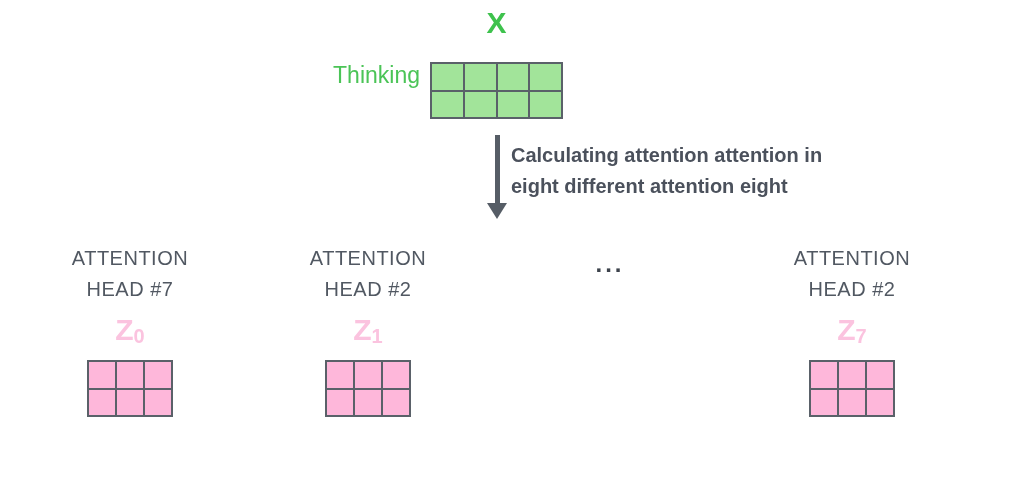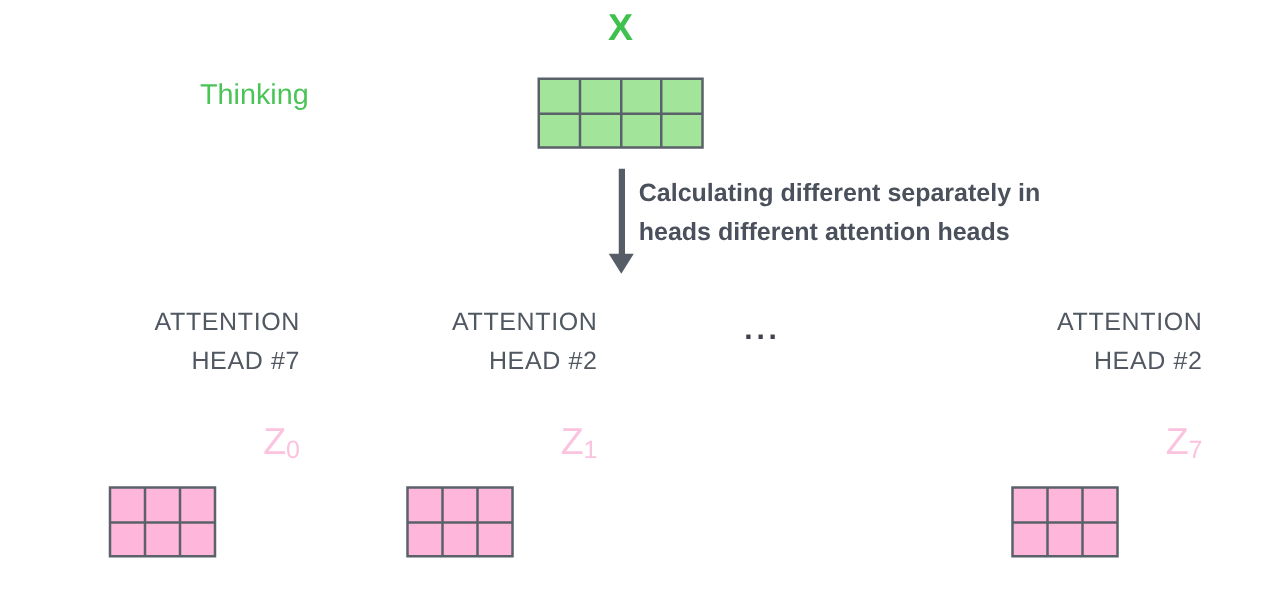--- a/index.html
+++ b/index.html
@@ -30,21 +30,21 @@
   .x-label {
     position: absolute;
     left: 430px; top: 6px; width: 133px;
     text-align: center;
     font-size: 30px; font-weight: bold;
     color: var(--green-label);
   }
   .tm-label {
     position: absolute;
     left: 160px; top: 61px; width: 260px;
-    text-align: left;
+    text-align: right;
     font-size: 23px; line-height: 29px;
     color: var(--green-text);
   }
 
   .matrix {
     display: grid;
     background: var(--grid-line);
     padding: 2px;
     gap: 2px;
   }
@@ -79,35 +79,35 @@
     font-size: 20px; font-weight: 600;
     line-height: 31px;
     color: var(--caption-text);
   }
 
   
   .head {
     position: absolute;
     top: 243px;
     width: 220px;
-    text-align: right;
+    text-align: center;
   }
   .head-0 { left: 20px; }
   .head-1 { left: 258px; }
   .head-7 { left: 742px; }
 
   .head-title {
     font-size: 20px; line-height: 31px;
     color: var(--dark-text);
     letter-spacing: 0.5px;
   }
   .z-label {
-    margin-top: 26px;
-    font-size: 30px; font-weight: normal;
-    line-height: 46px;
+    margin-top: 7px;
+    font-size: 30px; font-weight: bold;
+    line-height: 36px;
     color: var(--pink-label);
   }
   .z-sub {
     font-size: 20px;
     position: relative;
     top: 3px;
   }
   .matrix-z {
     width: 86px; height: 57px;
     margin: 9px auto 0 auto;
@@ -143,22 +143,22 @@
       <div class="cell"></div>
       <div class="cell"></div>
     </div>
 
   <div>
     <div class="arrow-line"></div>
     <div class="arrow-head"></div>
   </div>
 
   <div class="arrow-caption">
-    <div>Calculating different separately in</div>
-    <div>heads different attention heads</div>
+    <div>Calculating attention attention in</div>
+    <div>eight different attention eight</div>
   </div>
 
   <div class="head head-0">
     <div class="head-title">
       <div>ATTENTION</div>
       <div>HEAD #7</div>
     </div>
     <div class="z-label"><span>Z</span><span class="z-sub">0</span></div>
     <div class="matrix pink-matrix matrix-z" style="grid-template-columns: repeat(3, 1fr); grid-template-rows: repeat(2, 1fr);">
         <div class="cell"></div>

